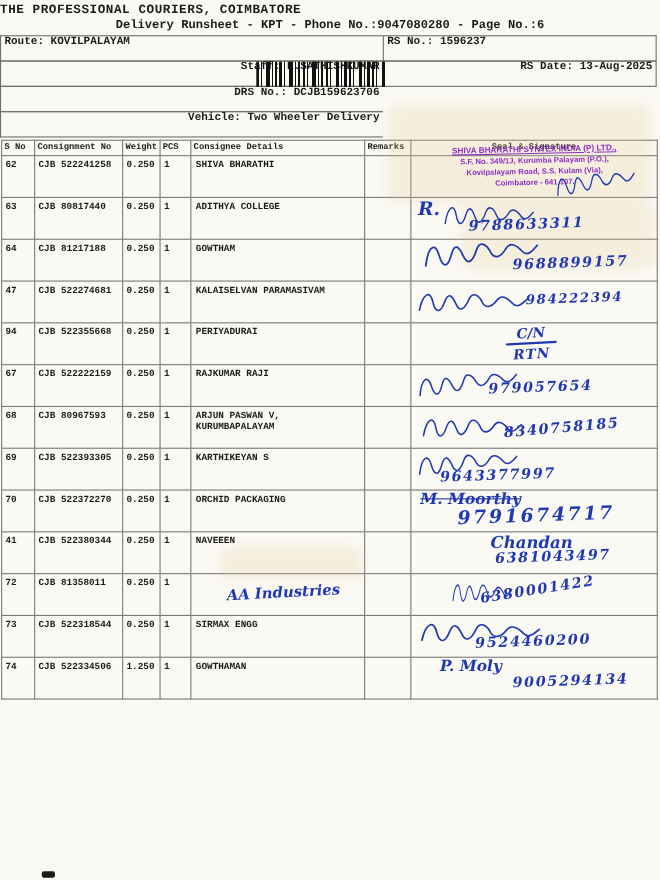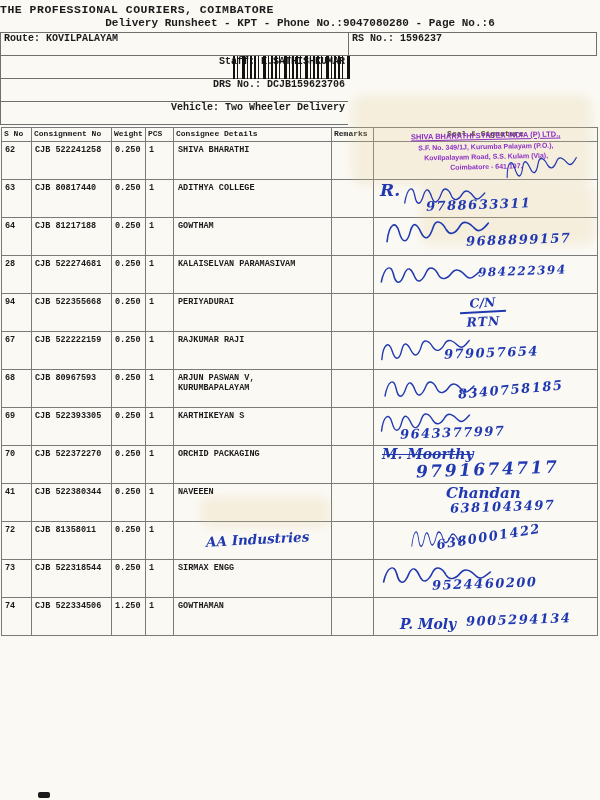--- a/index.html
+++ b/index.html
@@ -66,21 +66,21 @@
   tbody tr:nth-child(8) .squiggle{left:4px;top:0;transform:rotate(-4deg);}
   tbody tr:nth-child(8) .sig-phone{left:26px;top:17px;}
   tbody tr:nth-child(9) .sig-name{left:8px;top:0;}
   tbody tr:nth-child(9) .sig-phone{left:42px;top:13px;}
   tbody tr:nth-child(10) .sig-name{left:72px;top:0;font-size:15px;}
   tbody tr:nth-child(10) .sig-phone{left:76px;top:15px;}
   tbody tr:nth-child(11) .squiggle{left:36px;top:4px;transform:scaleX(0.6);transform-origin:left top;}
   tbody tr:nth-child(11) .sig-phone{left:62px;top:7px;transform:rotate(-9deg);}
   tbody tr:nth-child(12) .squiggle{left:6px;top:2px;transform:scaleX(1.2);transform-origin:left top;}
   tbody tr:nth-child(12) .sig-phone{left:58px;top:16px;}
-  tbody tr:nth-child(13) .sig-name{left:26px;top:18px;}
+  tbody tr:nth-child(13) .sig-name{left:26px;top:0;}
   tbody tr:nth-child(13) .sig-phone{left:92px;top:14px;}
 
   .stain{position:absolute;background:rgba(225,200,140,0.22);filter:blur(5px);border-radius:12px;pointer-events:none;}
   .s1{left:352px;top:95px;width:240px;height:90px;}
   .s2{left:420px;top:185px;width:175px;height:60px;}
   .s3{left:200px;top:497px;width:130px;height:30px;}
   .corner-mark{position:absolute;left:38px;bottom:2px;width:12px;height:6px;background:#1a1a1a;border-radius:2px;}
 </style>
 </head>
 <body style="--bg: #fbf9f4; --ink: #2038b0; --stamp: #8c2fc4;">
@@ -105,20 +105,23 @@
       <div class="info-cell">
         <span class="lbl">DRS No.:</span><span class="val">DCJB159623706</span>
       </div>
       <div class="info-cell">
         <span class="lbl">Vehicle:</span><span class="val">Two Wheeler Delivery</span>
       </div>
     </div>
     <div class="info-right">
       <div class="info-box">
         <span class="lbl">RS No.:</span><span class="val">1596237</span>
+      </div>
+      <div class="info-box">
+        <span class="lbl">RS Date:</span><span class="val">13-Aug-2025</span>
       </div>
     </div>
   </div>
 
   <div class="barcode"></div>
 
   <table>
     <colgroup>
       <col style="width:30px">
         <col style="width:80px">
@@ -182,21 +185,21 @@
           <td class="c-consignee">GOWTHAM</td>
           <td class="c-remarks"></td>
           <td class="sig-cell">
             <svg width="95" height="28" viewBox="0 0 95 28" class="squiggle">
               <path d="M3 20 C6 4 12 2 14 12 C16 22 20 24 24 12 C27 4 30 6 33 14 C36 22 40 20 44 10 C47 3 52 6 55 13 C58 19 63 17 67 11 C71 5 76 9 80 14 C84 19 89 13 92 10" fill="none" stroke="#2038b0" stroke-width="1.4" stroke-linecap="round"></path>
             </svg>
             <span class="sig-phone">9688899157</span>
           </td>
         </tr>
         <tr>
-          <td class="c-sno">28</td>
+          <td class="c-sno">47</td>
           <td class="c-consignment">CJB 522274681</td>
           <td class="c-weight">0.250</td>
           <td class="c-pcs">1</td>
           <td class="c-consignee">KALAISELVAN PARAMASIVAM</td>
           <td class="c-remarks"></td>
           <td class="sig-cell">
             <svg width="95" height="28" viewBox="0 0 95 28" class="squiggle">
               <path d="M3 20 C6 4 12 2 14 12 C16 22 20 24 24 12 C27 4 30 6 33 14 C36 22 40 20 44 10 C47 3 52 6 55 13 C58 19 63 17 67 11 C71 5 76 9 80 14 C84 19 89 13 92 10" fill="none" stroke="#2038b0" stroke-width="1.4" stroke-linecap="round"></path>
             </svg>
             <span class="sig-phone">984222394</span>

